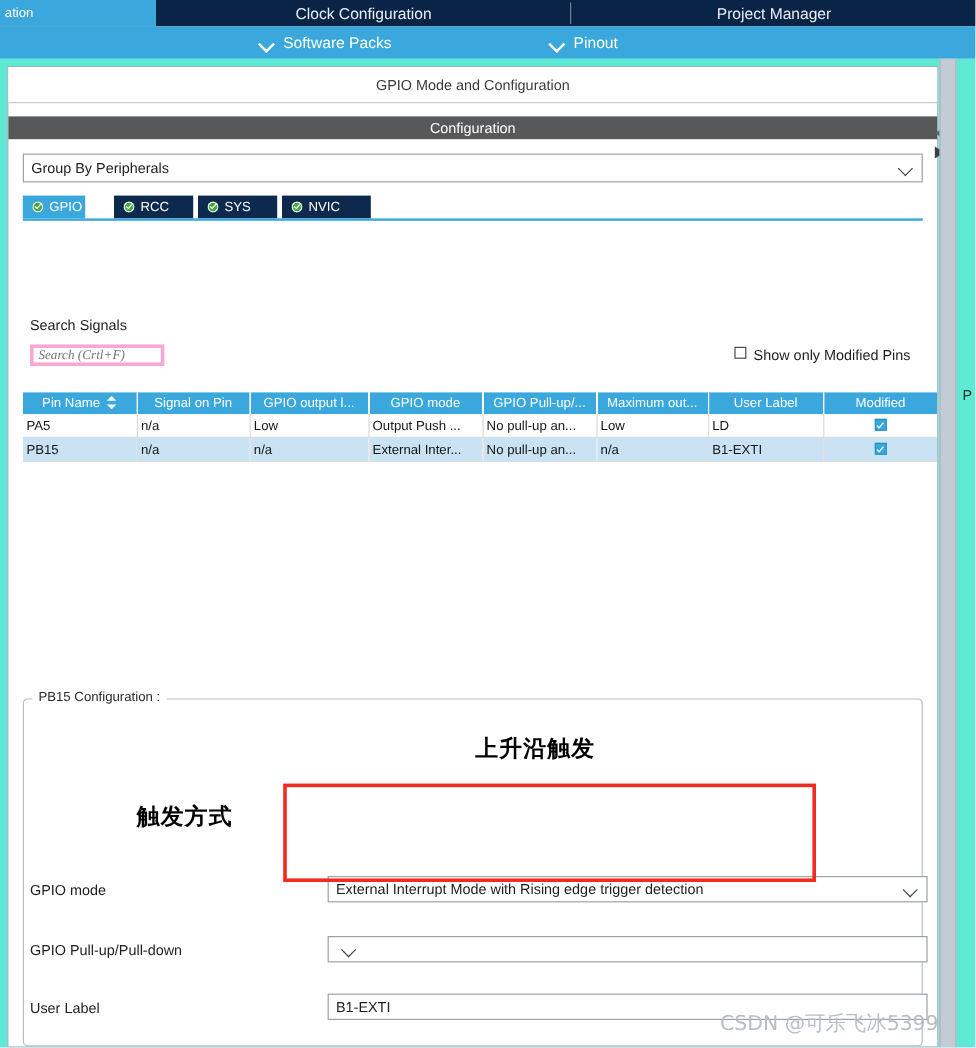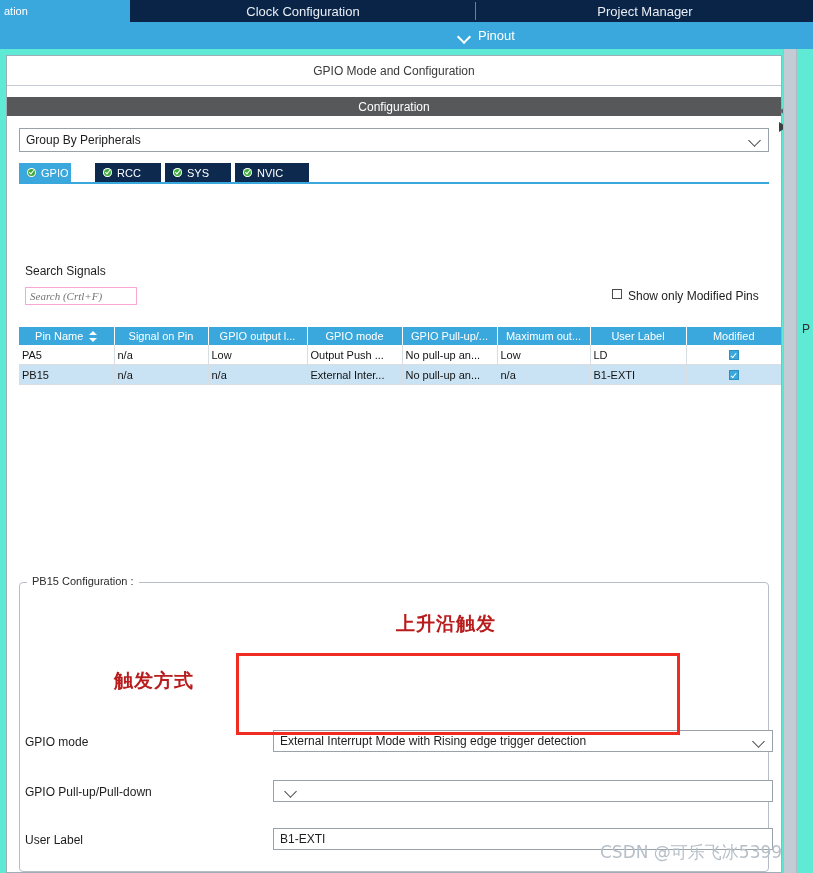--- a/index.html
+++ b/index.html
@@ -135,21 +135,21 @@
     transform:rotate(40deg);
   }
   .underline{
     position:absolute;left:12px;top:126px;width:750px;height:2px;background:#3aa8dc;
   }
   .search-label{
     position:absolute;left:18px;top:208px;font-size:12px;color:#1d1d1d;
   }
   .search-input{
     position:absolute;left:18px;top:231px;width:112px;height:18px;
-    border:1px solid #f9a8d4;background:#ffffff;box-sizing:border-box;
+    border:3px solid #f9a8d4;background:#ffffff;box-sizing:border-box;
     font-family:"Liberation Serif","DejaVu Serif",serif;
     font-style:italic;font-size:11px;color:#9aa0a6;
     padding-left:4px;line-height:16px;
   }
   .modchk-wrap{
     position:absolute;left:605px;top:233px;display:flex;
     font-size:12px;color:#1d1d1d;
   }
   .chkbox{
     width:10px;height:10px;border:1px solid #4c4c4c;background:#ffffff;
@@ -218,21 +218,21 @@
   .lbl-user{left:18px;top:777px;}
   .mode-combo{left:266px;top:674px;width:500px;height:22px;}
   .pull-combo{left:266px;top:724px;width:500px;height:22px;}
   .user-input{
     position:absolute;left:266px;top:772px;width:500px;height:22px;
     border:1px solid #9aa2a9;background:#ffffff;box-sizing:border-box;
     font-size:12px;color:#1d1d1d;padding-left:6px;line-height:20px;
   }
   
   .anno{
-    position:absolute;color:#b91c1c;
+    position:absolute;color:#000000;
     font-family:Liberation Sans, sans-serif;
     font-weight:bold;
   }
   .anno-top{left:396px;top:611px;font-size:19px;letter-spacing:1px;}
   .anno-left{left:114px;top:668px;font-size:19px;letter-spacing:1px;}
   .redrect{
     position:absolute;left:236px;top:653px;width:444px;height:82px;
     border:3px solid #ef2b22;box-sizing:border-box;
   }
   .watermark{
@@ -252,20 +252,24 @@
   <div class="tab-divider" style="left:475px;"></div>
   <div class="tab-dark tab-clock">
     <span>Clock Configuration</span>
   </div>
   <div class="tab-dark tab-pm">
     <span>Project Manager</span>
   </div>
 </div>
 
 <div class="subbar">
+  <div class="subitem sub-sp">
+    <span class="chev"></span>
+    <span>Software Packs</span>
+  </div>
   <div class="subitem sub-pin">
     <span class="chev"></span>
     <span>Pinout</span>
   </div>
 </div>
 
 <div class="content">
 
   <div class="panel">
 

